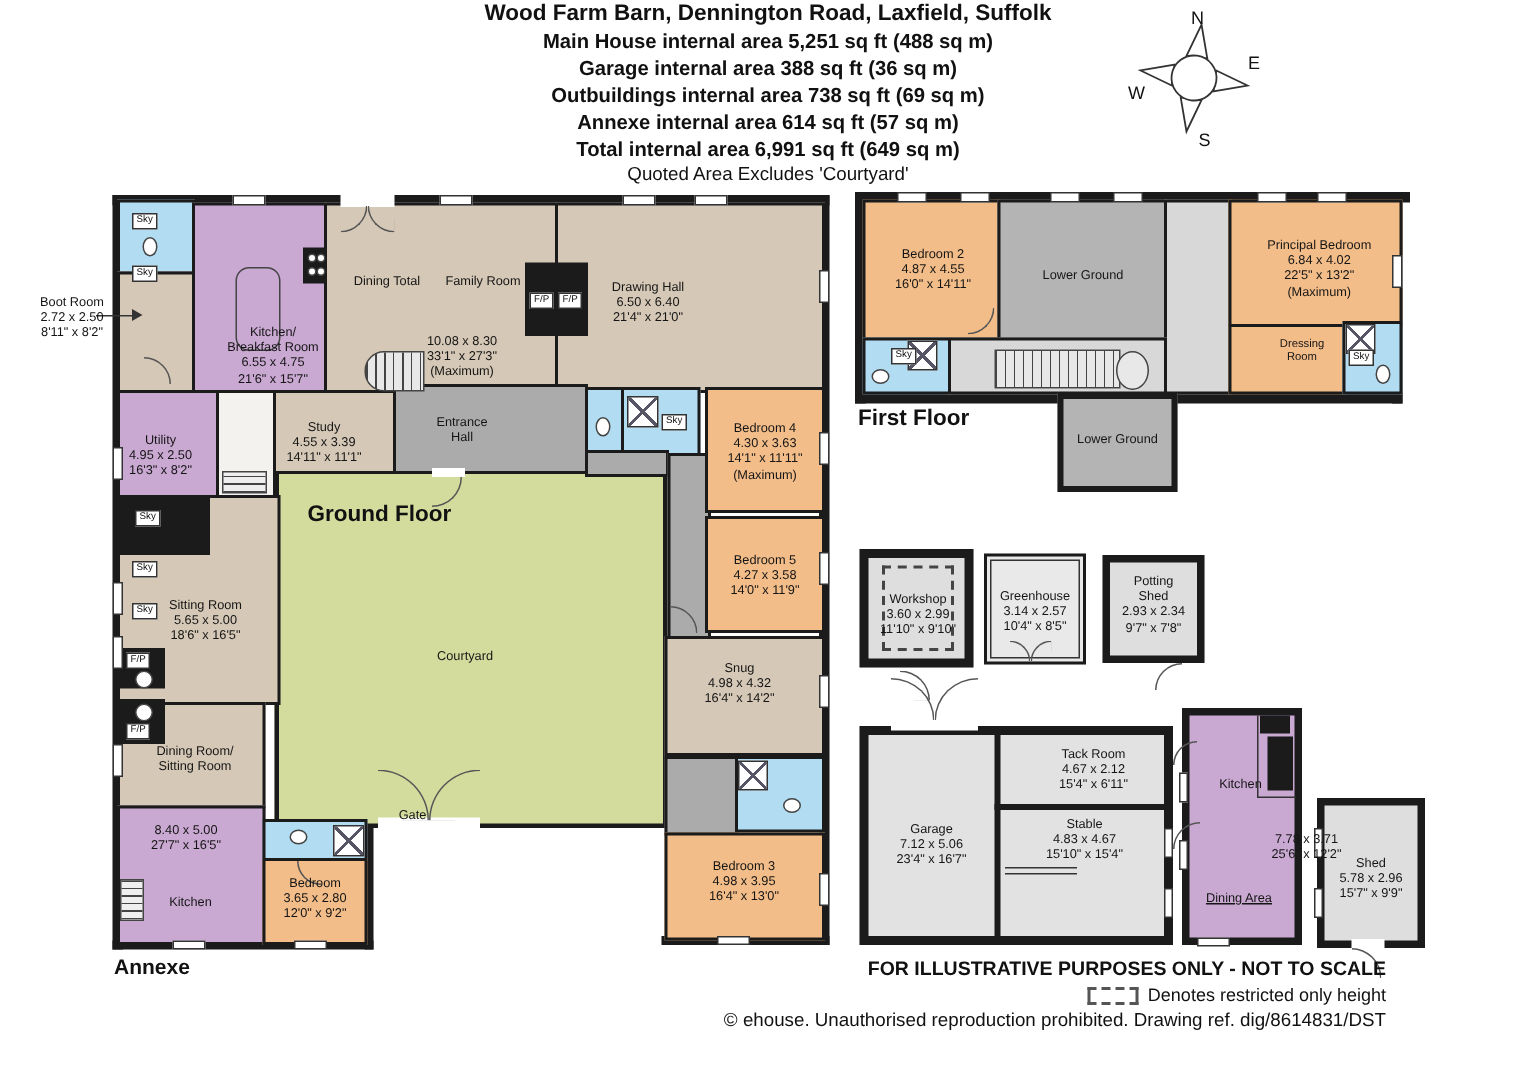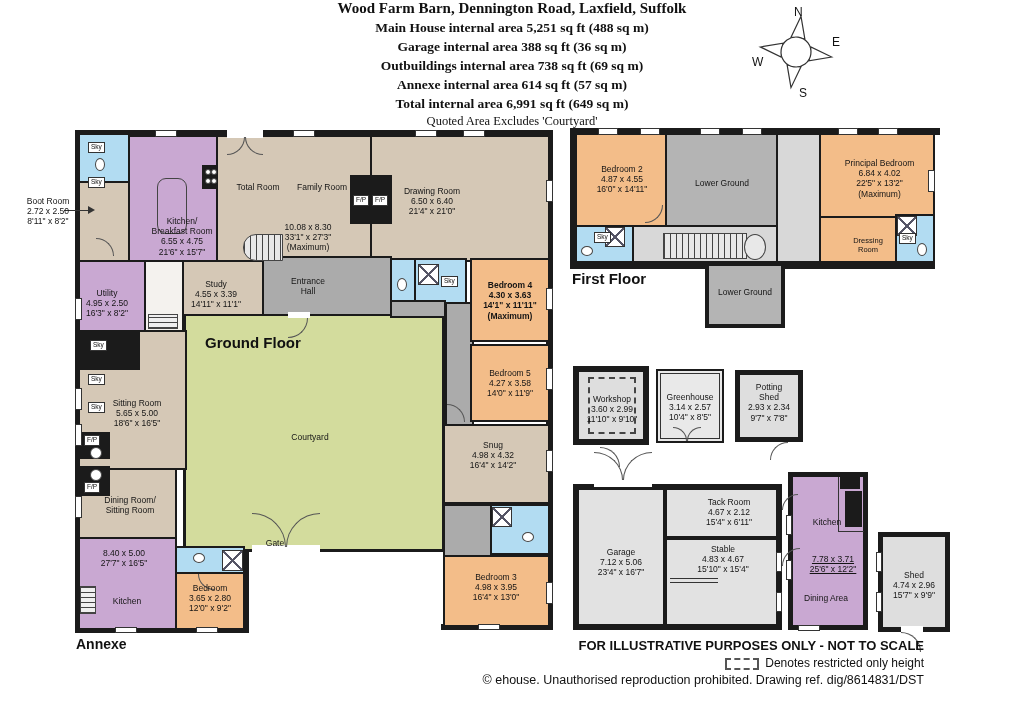--- a/index.html
+++ b/index.html
@@ -14,21 +14,21 @@
   .gap{position:absolute;background:#fff;z-index:3;}
   .xbox{position:absolute;background-color:#fff;border:1px solid #333;box-sizing:border-box;z-index:4;
     background-image:linear-gradient(45deg,transparent 46%,#556 46%,#556 54%,transparent 54%),
                      linear-gradient(135deg,transparent 46%,#556 46%,#556 54%,transparent 54%);}
   .oval{position:absolute;background:#fff;border:1px solid #444;border-radius:50%;z-index:4;}
   .stairs{position:absolute;border:1px solid #444;box-sizing:border-box;z-index:4;background-color:#e8e8e8;
     background-image:repeating-linear-gradient(90deg,#444 0 1px,transparent 1px 6px);}
   .stairsV{position:absolute;border:1px solid #444;box-sizing:border-box;z-index:4;background-color:#efefef;
     background-image:repeating-linear-gradient(0deg,#444 0 1px,transparent 1px 5px);}
   .title{position:absolute;font-weight:bold;color:#111;z-index:7;}
-  .hdr{position:absolute;left:0;top:8;width:1024px;text-align:center;z-index:7;font-family:Liberation Serif, serif;}
+  .hdr{position:absolute;left:0;top:8;width:1024px;text-align:center;z-index:7;}
   .hdr .t{font-size:15px;font-weight:bold;}
   .hdr .a{font-size:13.5px;font-weight:bold;margin-top:3px;}
   .hdr .n{font-size:12.5px;margin-top:2px;}
   .ftr{position:absolute;left:0;top:638px;width:924px;text-align:right;z-index:7;}
   .ftr .f1{font-size:13px;font-weight:bold;}
   .ftr .f2{font-size:12.5px;margin-top:3px;}
   .ftr .f3{font-size:12px;margin-top:3px;}
   .ftr .f4{font-size:12.5px;margin-top:3px;}
   .legend-box{display:inline-block;width:30px;height:8px;border:2px dashed #555;vertical-align:middle;margin-right:6px;}
   .blk{position:absolute;background:var(--wall);z-index:3;}
@@ -177,32 +177,32 @@
       <span>2.72 x 2.50</span>
       <span>8'11" x 8'2"</span>
     </div>
   <div class="lbl" style="left:142px;top:216px;width:80px;">
       <span>Kitchen/</span>
       <span>Breakfast Room</span>
       <span>6.55 x 4.75</span>
       <span>21'6" x 15'7"</span>
     </div>
   <div class="lbl" style="left:218px;top:182px;width:80px;">
-      <span>Total Room</span>
+      <span>Dining Total</span>
     </div>
   <div class="lbl" style="left:282px;top:182px;width:80px;">
       <span>Family Room</span>
     </div>
   <div class="lbl" style="left:268px;top:222px;width:80px;">
       <span>10.08 x 8.30</span>
       <span>33'1" x 27'3"</span>
       <span>(Maximum)</span>
     </div>
   <div class="lbl" style="left:392px;top:186px;width:80px;">
-      <span>Drawing Room</span>
+      <span>Drawing Hall</span>
       <span>6.50 x 6.40</span>
       <span>21'4" x 21'0"</span>
     </div>
   <div class="lbl" style="left:176px;top:279px;width:80px;">
       <span>Study</span>
       <span>4.55 x 3.39</span>
       <span>14'11" x 11'1"</span>
     </div>
   <div class="lbl" style="left:278px;top:276px;width:60px;">
       <span>Entrance</span>
@@ -218,21 +218,21 @@
       <span>5.65 x 5.00</span>
       <span>18'6" x 16'5"</span>
     </div>
   <div class="title" style="left:205px;top:334px;font-size:15px;">Ground Floor</div>
   <div class="lbl" style="left:270px;top:432px;width:80px;">
       <span>Courtyard</span>
     </div>
   <div class="lbl" style="left:255px;top:538px;width:40px;">
       <span>Gate</span>
     </div>
-  <div class="lbl" style="left:470px;top:280px;width:80px;font-weight:bold;">
+  <div class="lbl" style="left:470px;top:280px;width:80px;">
       <span>Bedroom 4</span>
       <span>4.30 x 3.63</span>
       <span>14'1" x 11'11"</span>
       <span>(Maximum)</span>
     </div>
   <div class="lbl" style="left:470px;top:368px;width:80px;">
       <span>Bedroom 5</span>
       <span>4.27 x 3.58</span>
       <span>14'0" x 11'9"</span>
     </div>
@@ -303,21 +303,21 @@
     </div>
   <div class="lbl" style="left:682px;top:178px;width:80px;">
       <span>Lower Ground</span>
     </div>
   <div class="lbl" style="left:832px;top:158px;width:95px;">
       <span>Principal Bedroom</span>
       <span>6.84 x 4.02</span>
       <span>22'5" x 13'2"</span>
       <span>(Maximum)</span>
     </div>
-  <div class="lbl" style="left:838px;top:236px;width:60px;font-size:7.5px;">
+  <div class="lbl" style="left:838px;top:224px;width:60px;font-size:7.5px;">
       <span>Dressing</span>
       <span>Room</span>
     </div>
   <div class="lbl" style="left:703px;top:287px;width:84px;">
       <span>Lower Ground</span>
     </div>
   <div class="title" style="left:572px;top:270px;font-size:15px;">First Floor</div>
 
   <div class="room" style="left:573px;top:366px;width:76px;height:79px;background:var(--outgray);border-width:6px;"></div>
   <div class="dash" style="left:588px;top:377px;width:48px;height:57px;"></div>
@@ -378,36 +378,36 @@
   <div class="blk" style="left:840px;top:477px;width:20px;height:12px;"></div>
   <div class="blk" style="left:845px;top:491px;width:17px;height:36px;"></div>
   <div class="line" style="left:838px;top:477px;width:1px;height:55px;"></div>
   <div class="line" style="left:838px;top:531px;width:26px;height:1px;"></div>
   <div class="win" style="left:786px;top:515px;width:6px;height:20px;"></div>
   <div class="win" style="left:786px;top:560px;width:6px;height:20px;"></div>
   <div class="win" style="left:798px;top:625px;width:22px;height:6px;"></div>
   <div class="lbl" style="left:792px;top:517px;width:70px;">
       <span>Kitchen</span>
     </div>
-  <div class="lbl" style="left:798px;top:554px;width:70px;text-decoration:underline;">
+  <div class="lbl" style="left:836px;top:554px;width:70px;">
       <span>7.78 x 3.71</span>
       <span>25'6" x 12'2"</span>
     </div>
-  <div class="lbl" style="left:791px;top:593px;width:70px;">
+  <div class="lbl" style="left:791px;top:593px;width:70px;text-decoration:underline;">
       <span>Dining Area</span>
     </div>
 
   <div class="room" style="left:878px;top:532px;width:72px;height:100px;background:var(--outgray);border-width:5px;"></div>
   <div class="gap" style="left:901px;top:626px;width:22px;height:7px;"></div>
   <div class="arc" style="left:901px;top:632px;width:20px;height:20px;border-top:1px solid #555;border-right:1px solid #555;border-radius:0 100% 0 0;"></div>
   <div class="win" style="left:876px;top:552px;width:6px;height:20px;"></div>
   <div class="win" style="left:876px;top:592px;width:6px;height:20px;"></div>
   <div class="lbl" style="left:879px;top:570px;width:70px;">
       <span>Shed</span>
-      <span>4.74 x 2.96</span>
+      <span>5.78 x 2.96</span>
       <span>15'7" x 9'9"</span>
     </div>
 
   <div class="ftr">
     <div class="f1">FOR ILLUSTRATIVE PURPOSES ONLY - NOT TO SCALE</div>
     <div class="f3"><span class="legend-box"></span><span>Denotes restricted only height</span></div>
     <div class="f4">© ehouse. Unauthorised reproduction prohibited. Drawing ref. dig/8614831/DST</div>
   </div>
 
 </div>

